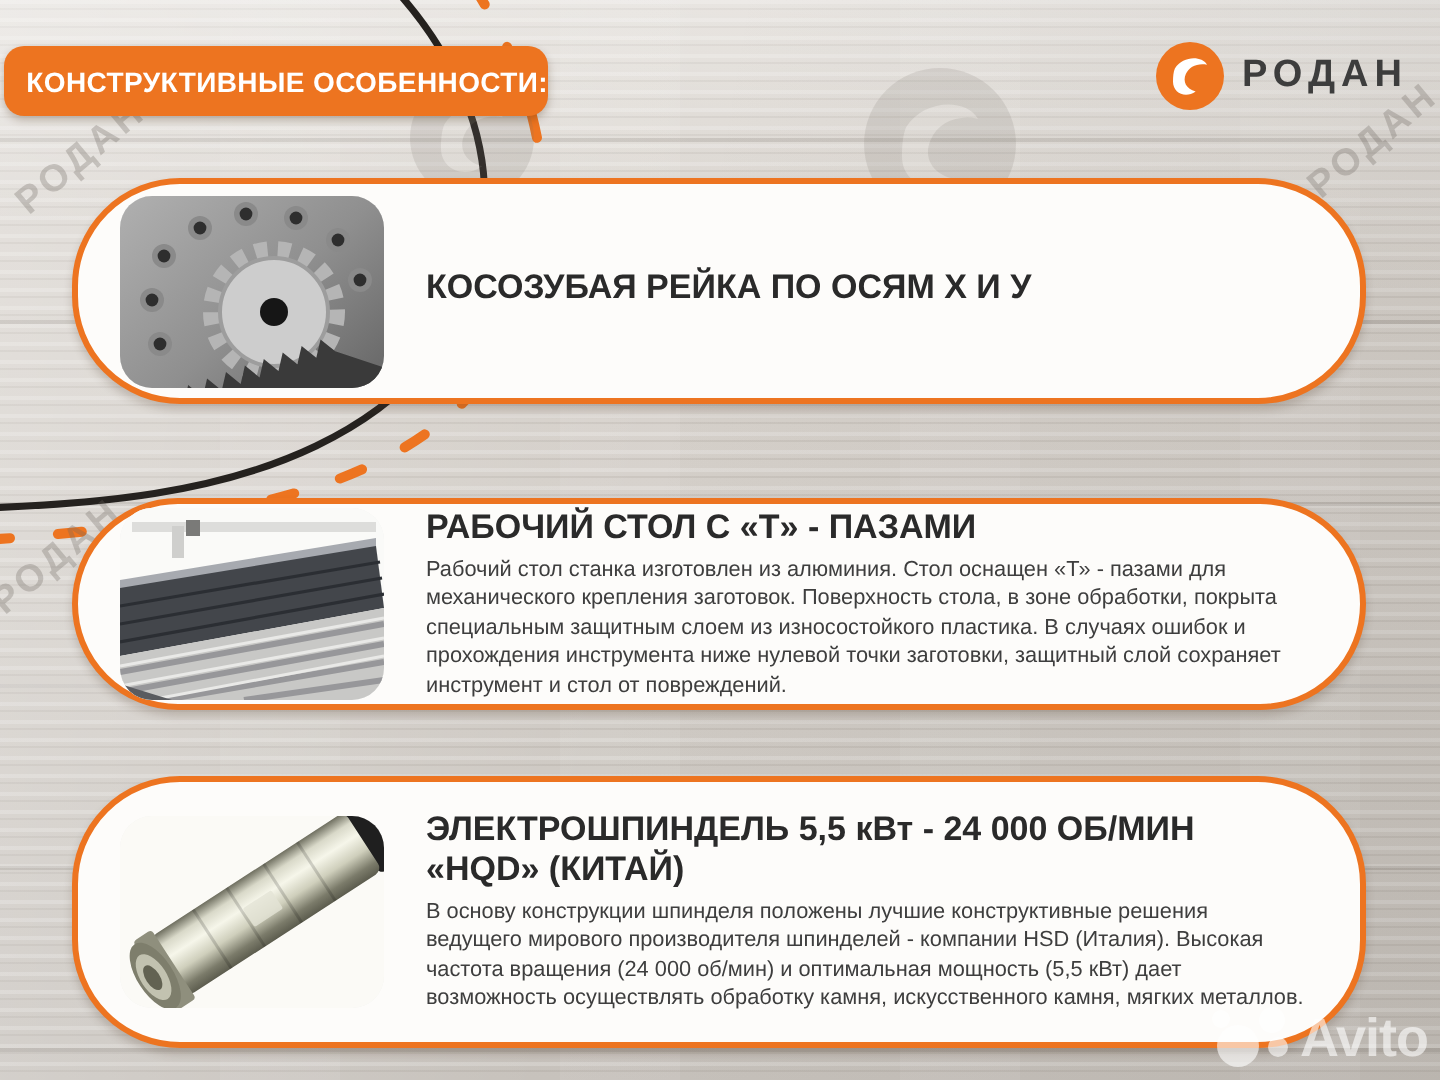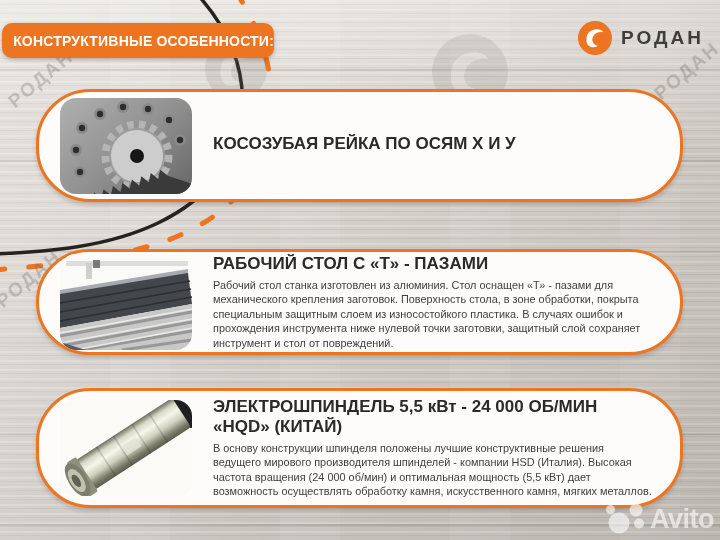--- a/index.html
+++ b/index.html
@@ -28,21 +28,21 @@
     color:#fff; font-weight:bold; font-size:14px; letter-spacing:.2px;
     box-shadow:0 2px 4px rgba(70,40,10,.28);}
   .brand{position:absolute; left:578px; top:21px; z-index:3; display:flex; align-items:center;}
   .brand-text{margin-left:9px; font-size:19px; font-weight:bold; color:#3D3D3D; letter-spacing:3px;}
   .card{position:absolute; left:36px; width:647px; z-index:2; box-sizing:border-box;
     background:#fdfcfa; border:3px solid var(--accent); border-radius:54px;
     display:flex; align-items:center; padding:0 28px 0 21px;
     box-shadow:0 3px 4px rgba(80,60,40,.22);}
   .card-1{top:89px;  height:113px;}
   .card-2{top:237px; height:106px;margin-top:12px;}
-  .card-3{top:388px; height:120px;}
+  .card-3{top:388px; height:136px;}
   .card-img{flex:0 0 132px; width:132px; height:96px; border-radius:16px; overflow:hidden; margin-right:21px;
     background:#f2f2f0;}
   .card-img svg{display:block;}
   .card-text{flex:1; min-width:0;}
   .card-title{font-size:17px; font-weight:bold; color:var(--title); line-height:1.15; margin:0 0 4px 0;}
   .card-3 .card-title{max-width:470px;}
   .card-body{font-size:10.9px; color:var(--body); line-height:1.33; margin:0; max-width:460px;}
   .avito{position:absolute; right:6px; bottom:5px; z-index:4; display:flex; align-items:flex-end; pointer-events:none;}
   .avito-text{font-size:27px; font-weight:bold; color:rgba(255,255,255,.60); letter-spacing:-.5px; margin-left:4px;}
 </style>

